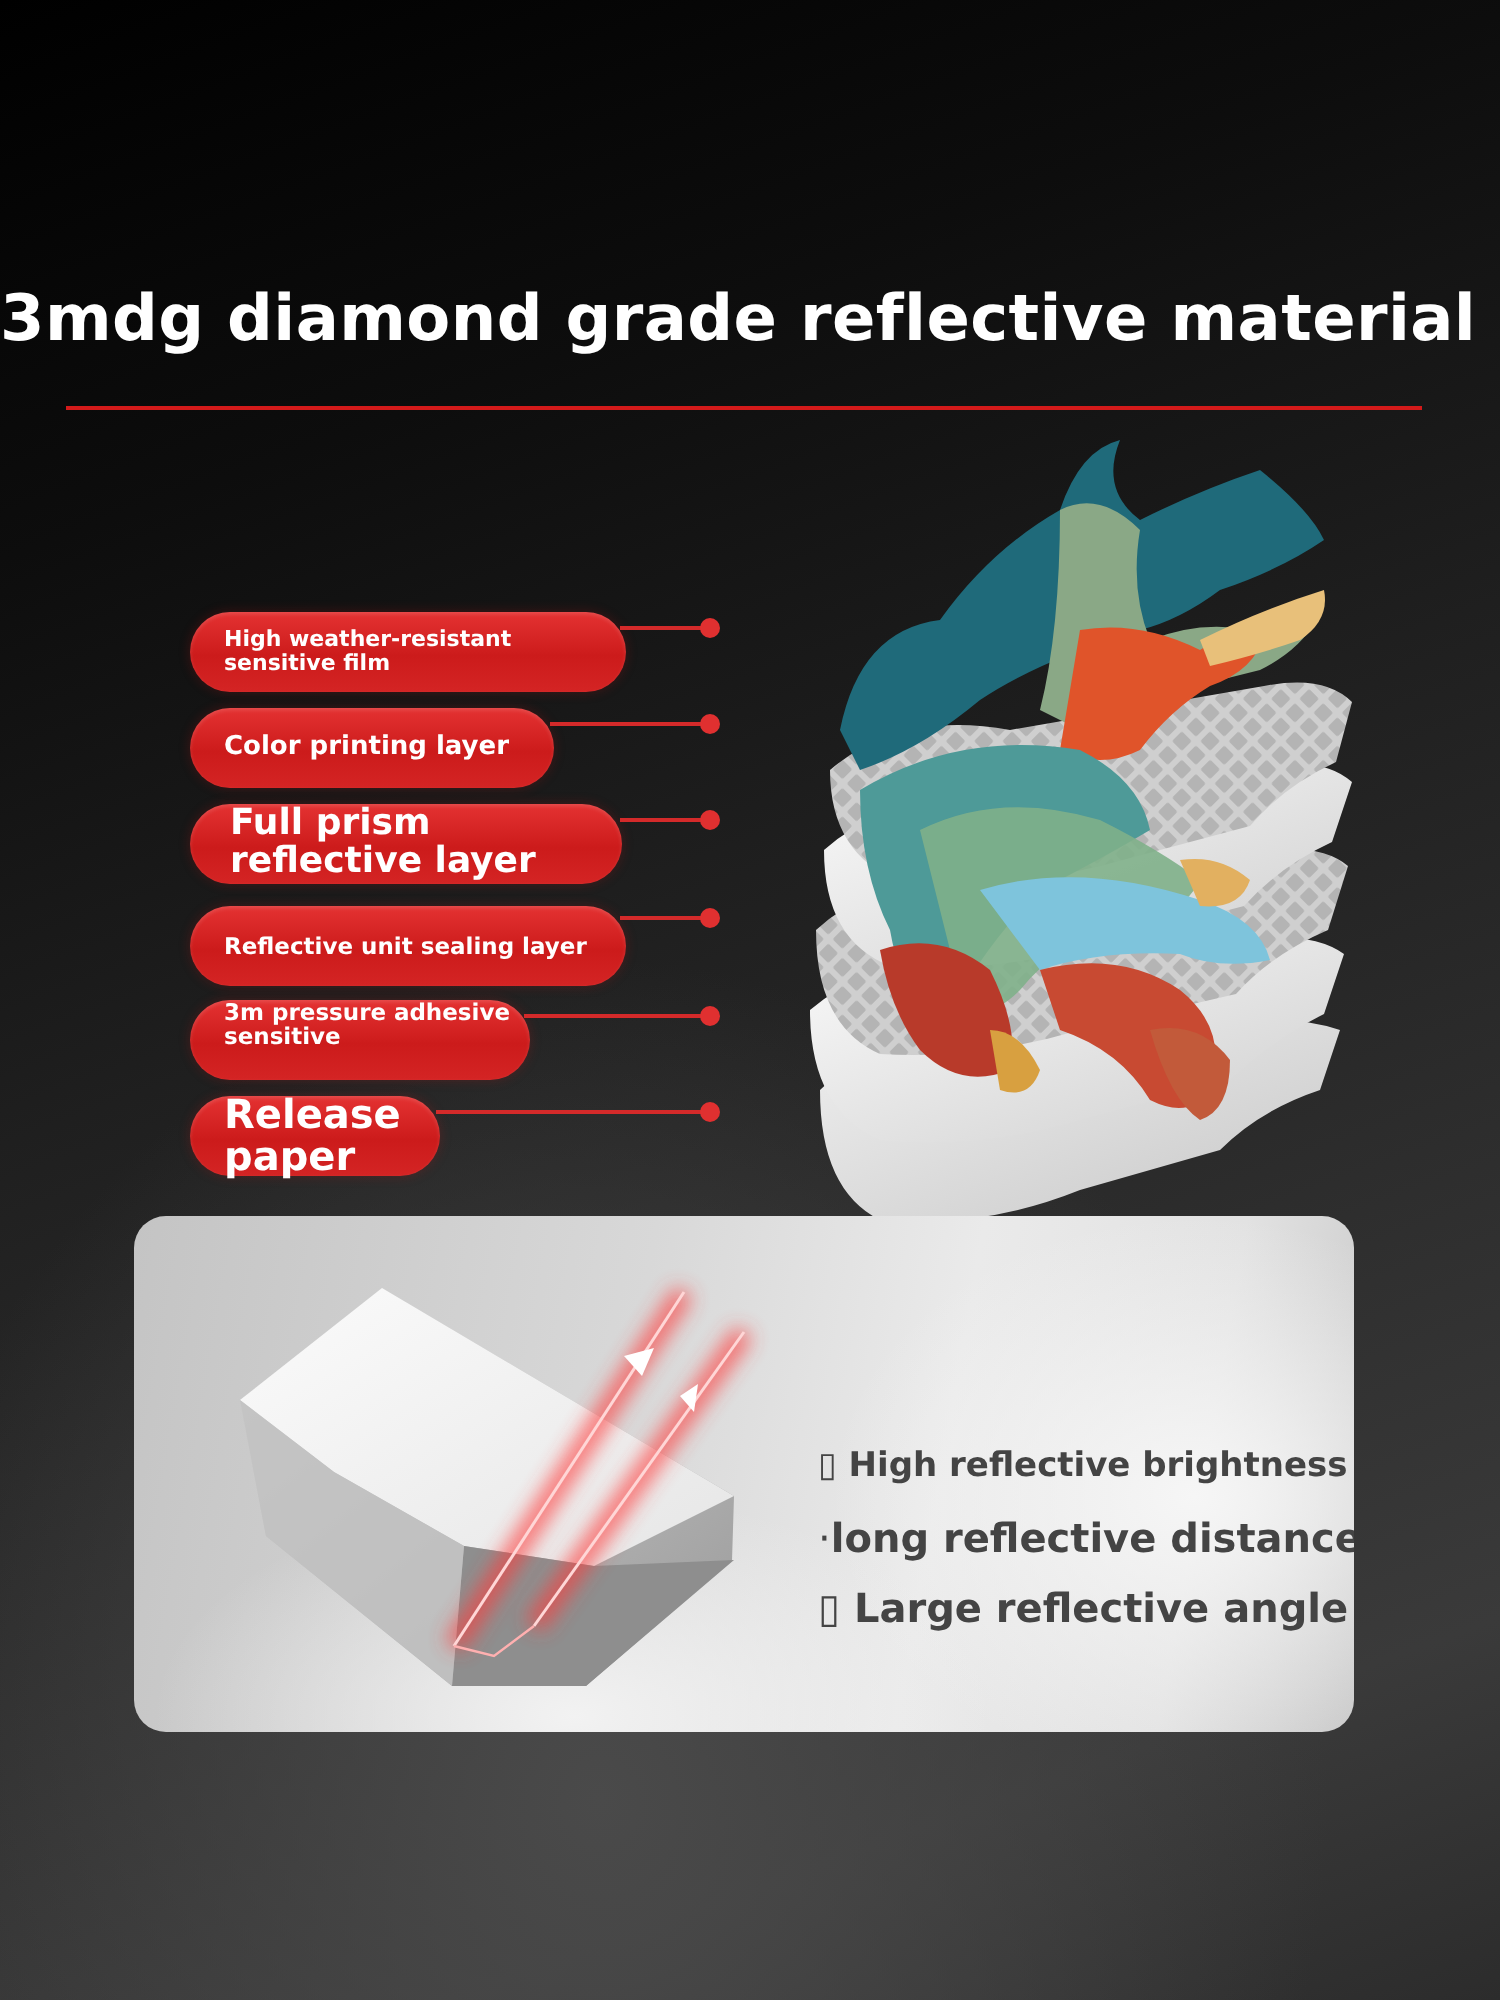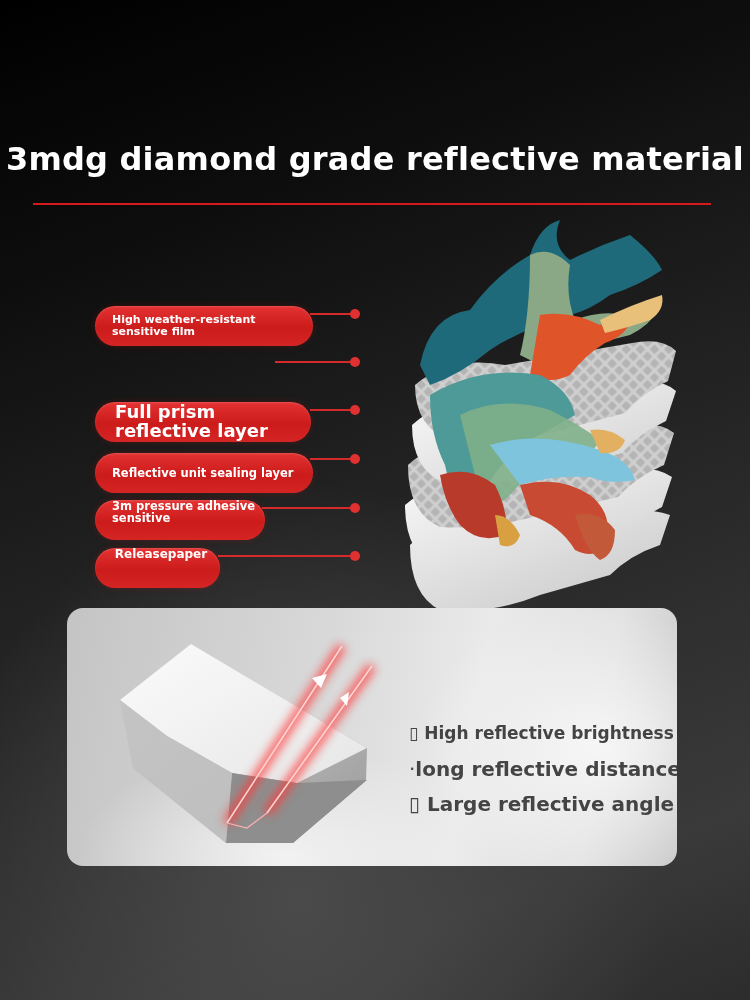--- a/index.html
+++ b/index.html
@@ -6,21 +6,21 @@
     html, body { width: 750px; height: 1000px; overflow: hidden; }
     body {
       position: relative;
       font-family: "DejaVu Sans", "Liberation Sans", sans-serif;
       background:
         radial-gradient(ellipse 520px 600px at 300px 900px, #4a4a4a 0%, rgba(74,74,74,0) 70%),
         linear-gradient(160deg, #000000 0%, #0d0d0d 22%, #1f1f1f 45%, #303030 70%, #3a3a3a 85%, #2c2c2c 100%);
     }
     .title {
       position: absolute; left: 0; top: 140px; width: 750px;
-      text-align: center; color: #ffffff;
+      text-align: left; color: #ffffff;
       font-family: "DejaVu Sans", sans-serif; font-weight: bold;
       font-size: 32px; letter-spacing: 0.2px;
     }
     .title-rule {
       position: absolute; left: 33px; top: 203px; width: 678px; height: 2px;
       background: #d41a1a;
     }
     .layer {
       position: absolute; left: 0; width: 360px; height: 40px;
     }
@@ -71,20 +71,23 @@
 <div class="layer" style="top:294px;">
   <div class="pill" style="width:218px;font-size:11px;flex-direction:column;align-items:flex-start;justify-content:center;">
     <span>High weather-resistant</span>
     <span>sensitive film</span>
   </div>
   <div class="connector" style="left:310px;width:45px;"></div>
   <div class="dot"></div>
 </div>
 
 <div class="layer" style="top:342px;">
+  <div class="pill" style="width:182px;font-size:13px;">
+    <span>Color printing layer</span>
+  </div>
   <div class="connector" style="left:275px;width:80px;"></div>
   <div class="dot"></div>
 </div>
 
 <div class="layer" style="top:390px;">
   <div class="pill" style="width:216px;font-size:18px;padding-left:20px;">
     <span>Full prism reflective layer</span>
   </div>
   <div class="connector" style="left:310px;width:45px;"></div>
   <div class="dot"></div>
@@ -101,21 +104,21 @@
 <div class="layer" style="top:488px;">
   <div class="pill" style="width:170px;font-size:11.5px;align-items:flex-start;justify-content:center;">
     <span>3m pressure sensitive</span>
     <span>adhesive</span>
   </div>
   <div class="connector" style="left:262px;width:93px;"></div>
   <div class="dot"></div>
 </div>
 
 <div class="layer" style="top:536px;">
-  <div class="pill" style="width:125px;font-size:12px;align-items:flex-start;justify-content:center;">
+  <div class="pill" style="width:125px;font-size:20px;flex-direction:column;align-items:flex-start;justify-content:center;">
     <span>Release</span>
     <span>paper</span>
   </div>
   <div class="connector" style="left:218px;width:137px;"></div>
   <div class="dot"></div>
 </div>
 
 <div class="stack">
   <svg width="280" height="420" viewBox="0 0 280 420">
     <defs>

